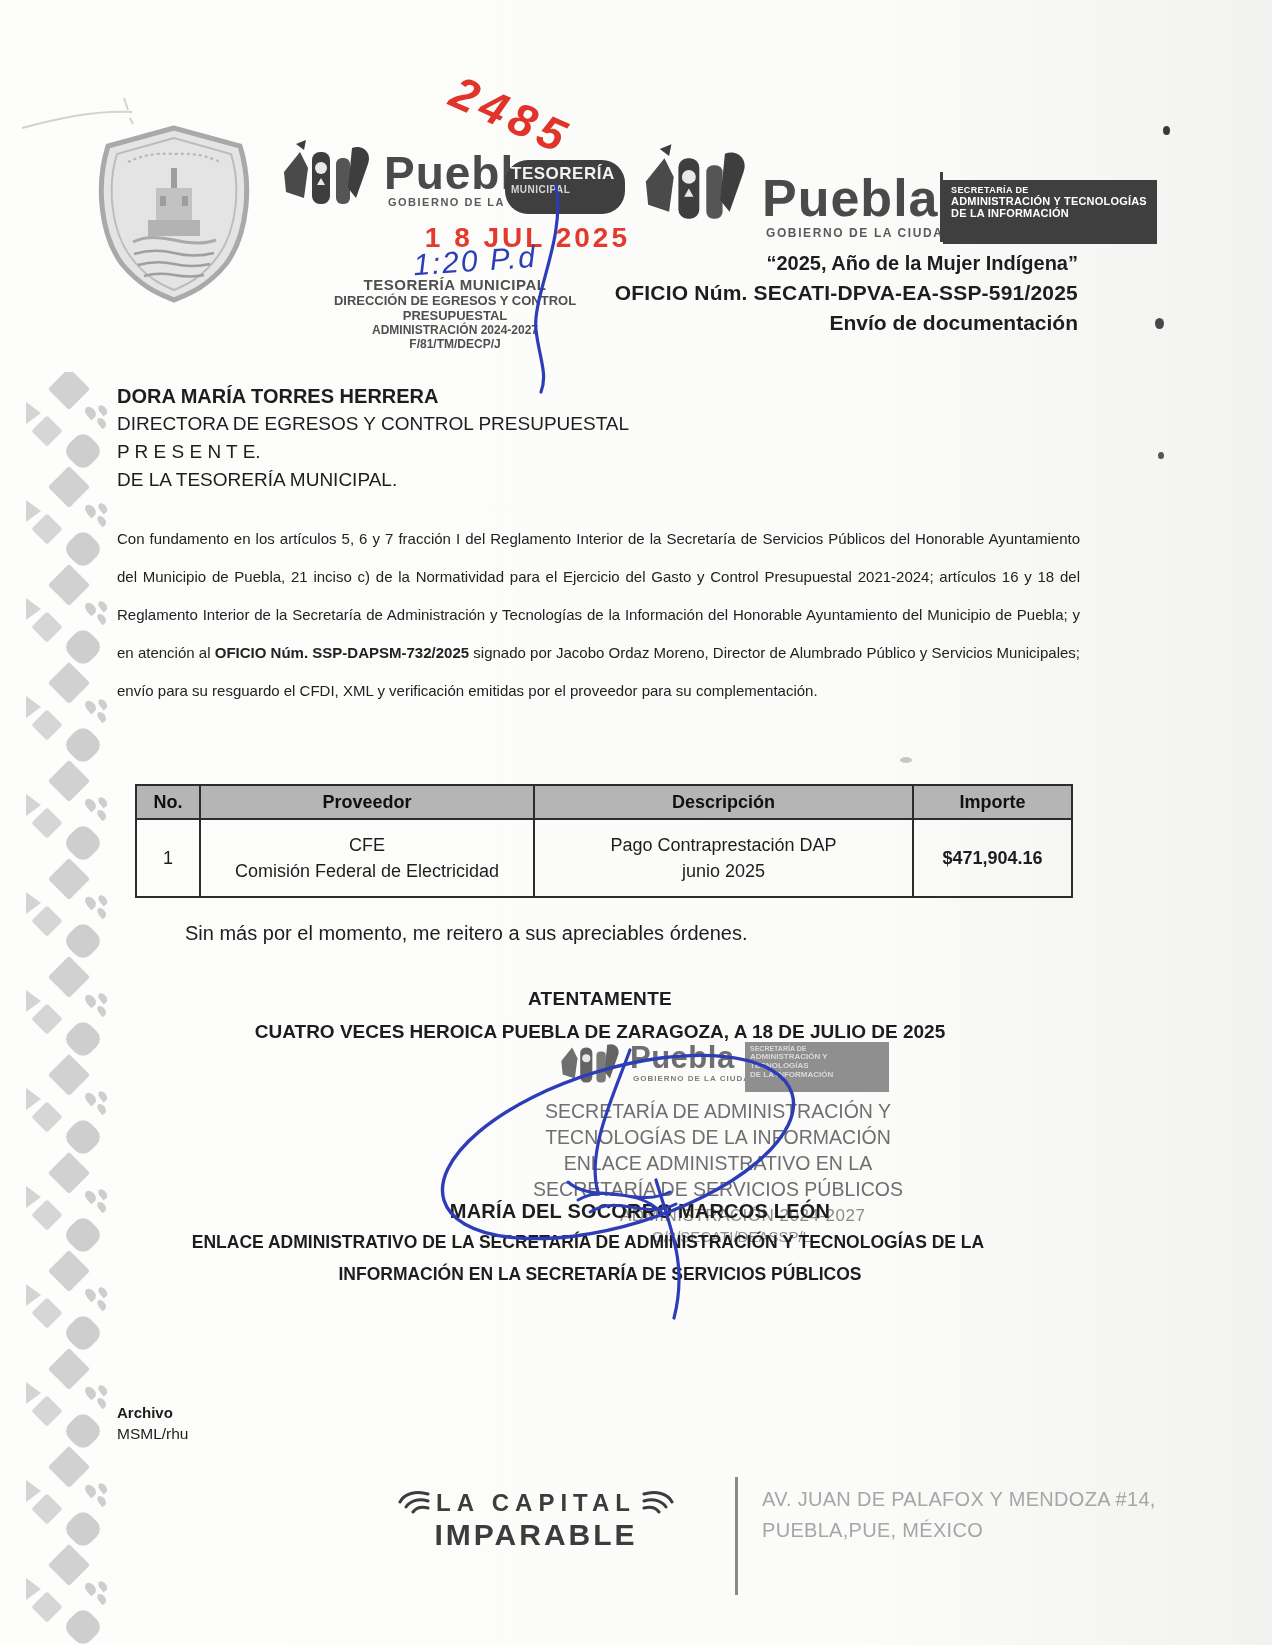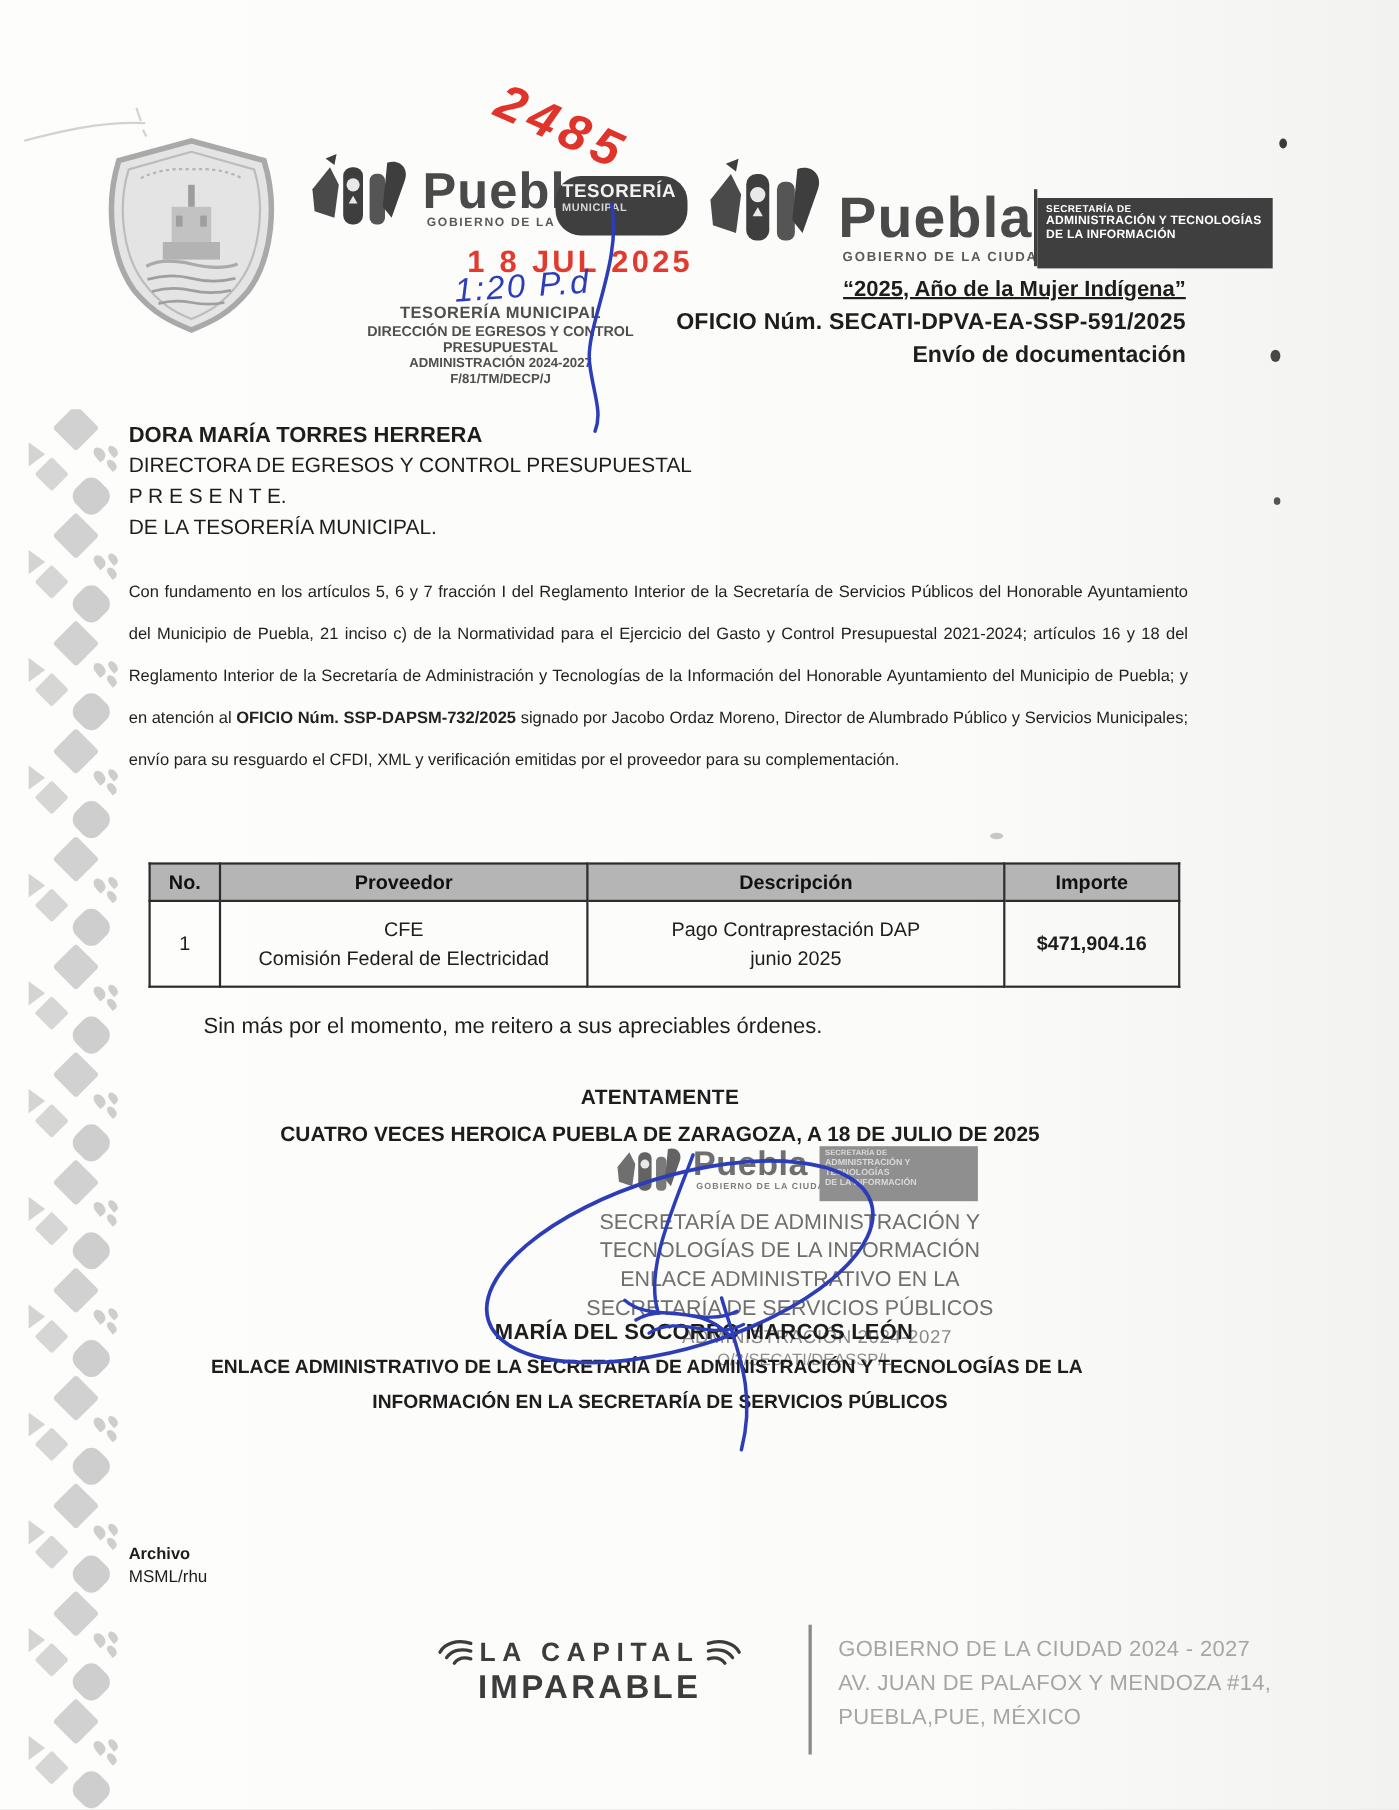--- a/index.html
+++ b/index.html
@@ -40,21 +40,21 @@
 
   
   .sec-logo-mark{left:638px;top:142px;}
   .sec-wordmark{left:762px;top:168px;font-size:52px;font-weight:800;color:#4a4a4a;letter-spacing:1px;}
   .sec-sub{left:766px;top:226px;font-size:12px;font-weight:700;color:#5a5a5a;letter-spacing:1.6px;}
   .sec-divider{left:940px;top:172px;width:3px;height:70px;background:#3f3f3f;}
   .sec-box{left:943px;top:180px;width:198px;height:54px;background:#3f3f3f;color:#fff;padding:5px 8px;}
   .sec-box .b1{font-size:9px;font-weight:700;letter-spacing:.4px;}
   .sec-box .b2{font-size:11px;font-weight:800;letter-spacing:.2px;}
   .header-lines{left:400px;top:252px;width:678px;text-align:right;}
-  .header-lines .h1{font-size:20px;font-weight:700;text-decoration:underline;}
+  .header-lines .h1{font-size:20px;font-weight:700;}
   .header-lines .h2{font-size:21px;font-weight:800;margin-top:6px;letter-spacing:.2px;}
   .header-lines .h3{font-size:21px;font-weight:800;margin-top:6px;}
 
   
   .addressee{left:117px;top:382px;font-size:19px;line-height:28px;}
   .addressee .a1{font-weight:800;font-size:20px;}
 
   
   .body-par{left:117px;top:520px;width:963px;font-size:15px;line-height:38px;text-align:justify;color:#222;}
   .body-par b{font-weight:800;}
@@ -361,21 +361,20 @@
         </svg>
       <span>LA CAPITAL</span>
       <svg width="34" height="30" viewBox="0 0 34 30">
           <path d="M4 6 C16 2 28 6 32 14 M4 13 C14 10 22 13 26 19 M4 20 C11 18 16 20 19 24" stroke="#3c3c3c" stroke-width="3" fill="none" stroke-linecap="round"></path>
         </svg>
     </div>
     <div class="foot-imp">IMPARABLE</div>
   </div>
   <div class="abs foot-div"></div>
   <div class="abs foot-info">
-    <div>GOBIERNO DE LA CIUDAD 2024 - 2027</div>
     <div>AV. JUAN DE PALAFOX Y MENDOZA #14,</div>
     <div>PUEBLA,PUE, MÉXICO</div>
   </div>
 
   <div class="abs artifact" style="left:1163px;top:126px;width:7px;height:9px;background:#3a3a3a;"></div>
   <div class="abs artifact" style="left:1155px;top:318px;width:9px;height:11px;background:#474747;"></div>
   <div class="abs artifact" style="left:1158px;top:452px;width:6px;height:7px;background:#555;"></div>
   <div class="abs artifact" style="left:900px;top:757px;width:12px;height:6px;background:#c7c7c7;"></div>
 
 </div>

